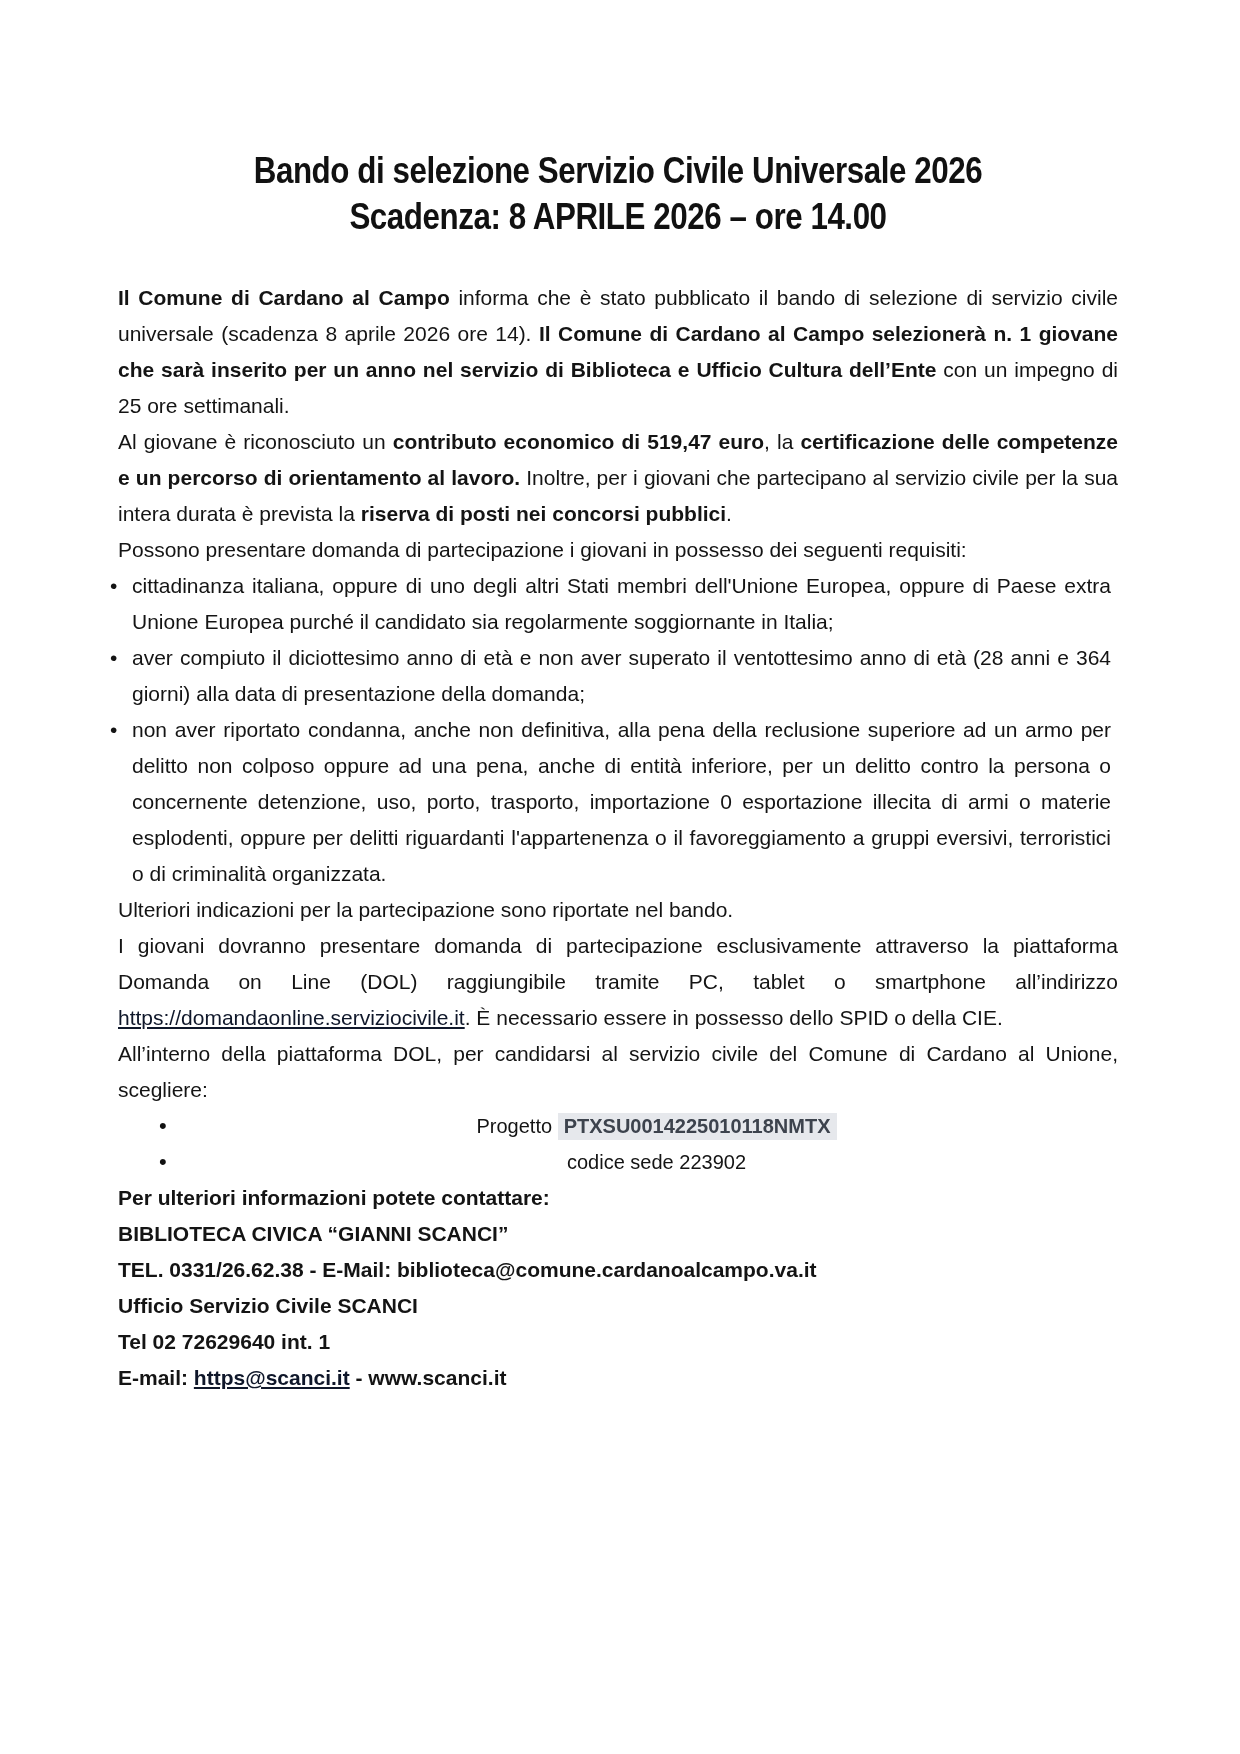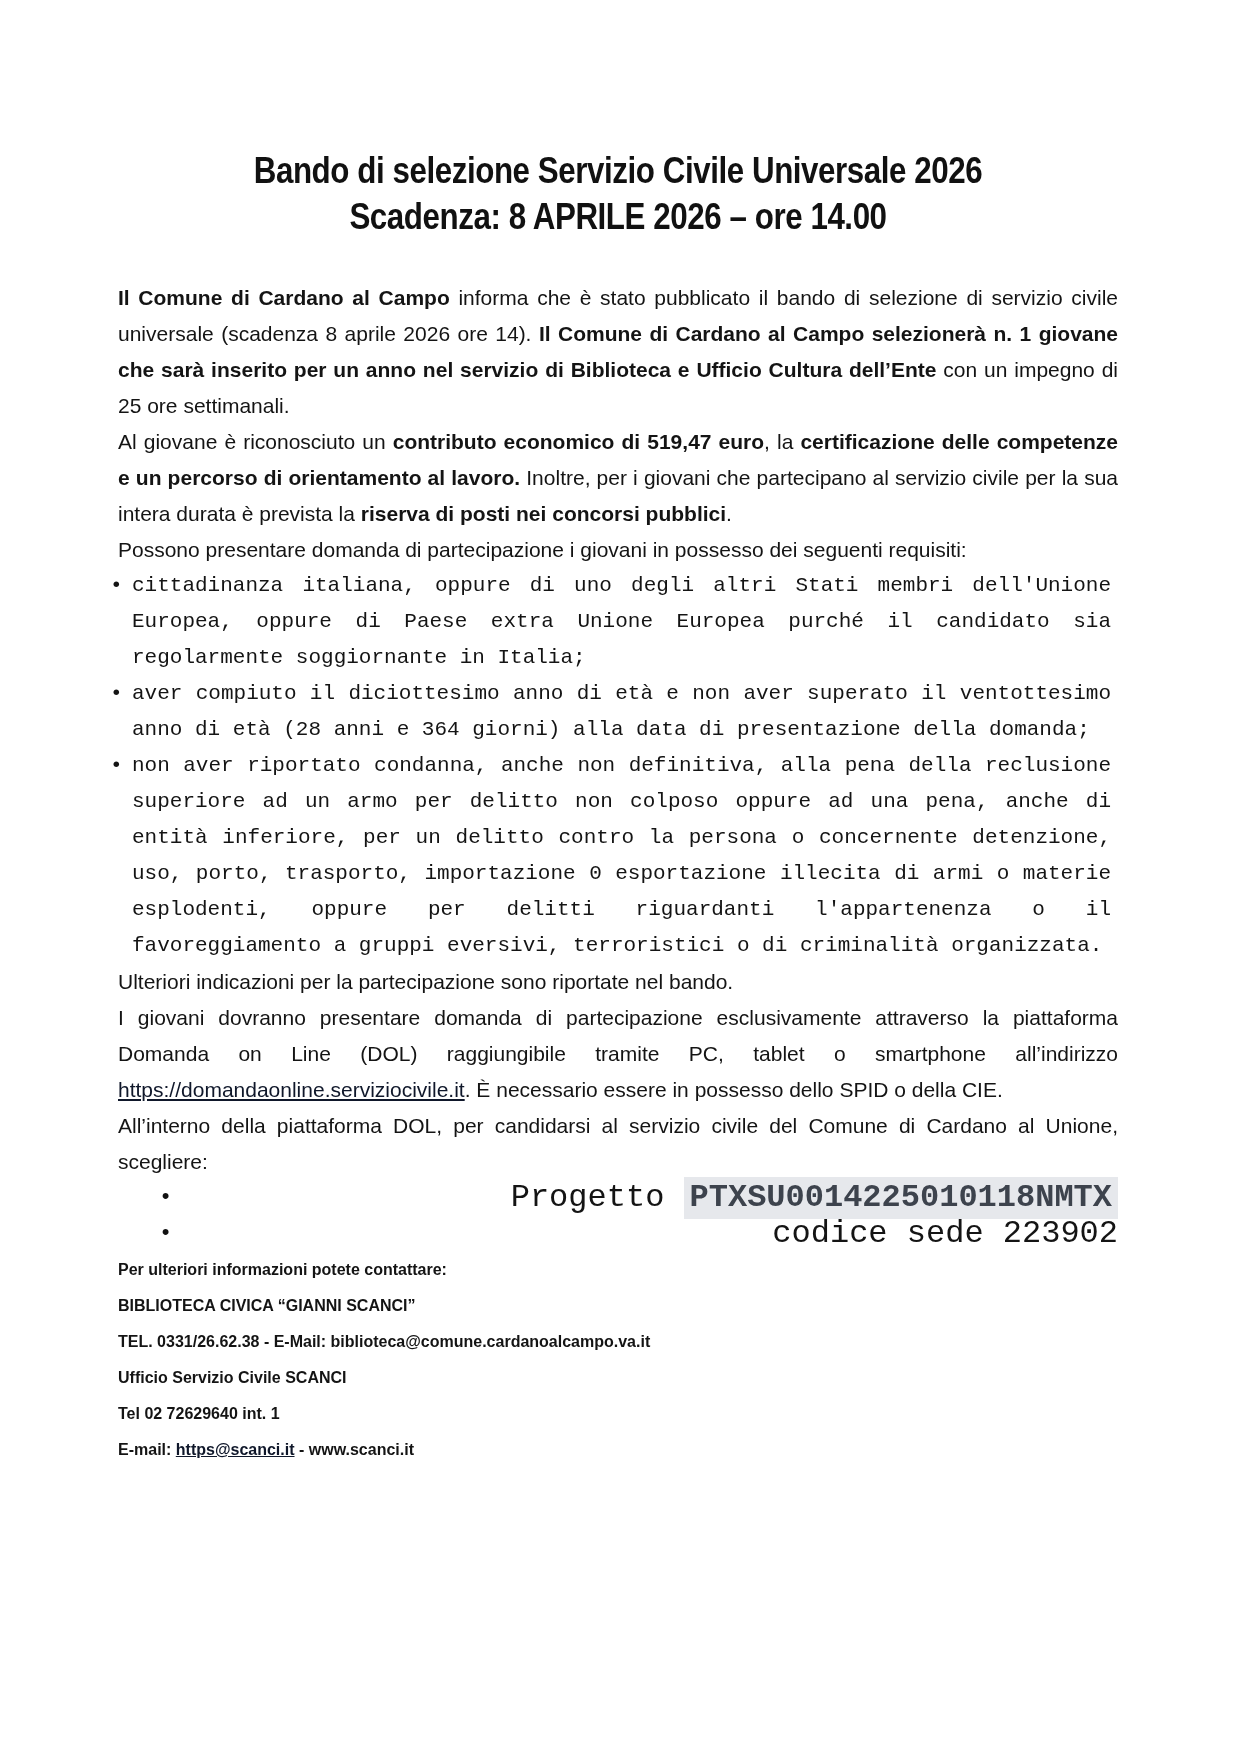--- a/index.html
+++ b/index.html
@@ -54,63 +54,62 @@
     list-style: none;
     margin: 0;
     padding: 0;
   }
   ul.req-list > li {
     position: relative;
     margin: 0 7px 0 14px;
     font-size: 21px;
     line-height: 36px;
     text-align: justify;
-    font-family: Liberation Mono, monospace;
   }
   ul.req-list > li::before {
     content: "•";
     position: absolute;
     left: -22px;
     top: 0;
     font-size: 21px;
     line-height: 36px;
     color: #141414;
   }
   
   ul.serif-list {
     list-style: none;
     margin: 0;
     padding: 0;
   }
   ul.serif-list > li {
     position: relative;
     margin-left: 77px;
-    font-family: Liberation Mono, monospace;
-    font-size: 32px;
+    font-family: Liberation Sans, sans-serif;
+    font-size: 20px;
     line-height: 36px;
-    text-align: right;
+    text-align: center;
   }
   ul.serif-list > li::before {
     content: "•";
     position: absolute;
     left: -36px;
     top: 0;
     font-size: 22px;
     color: #111111;
   }
   .code-highlight {
     font-weight: bold;
     color: #3d434d;
     background: #e6e8ec;
     padding: 2px 6px 3px 6px;
   }
   
   p.contact {
     margin: 0;
-    font-size: 16px;
+    font-size: 21px;
     line-height: 36px;
     font-weight: bold;
     text-align: left;
   }
 </style>
 </head>
 <body>
 
 <div class="page">
 

